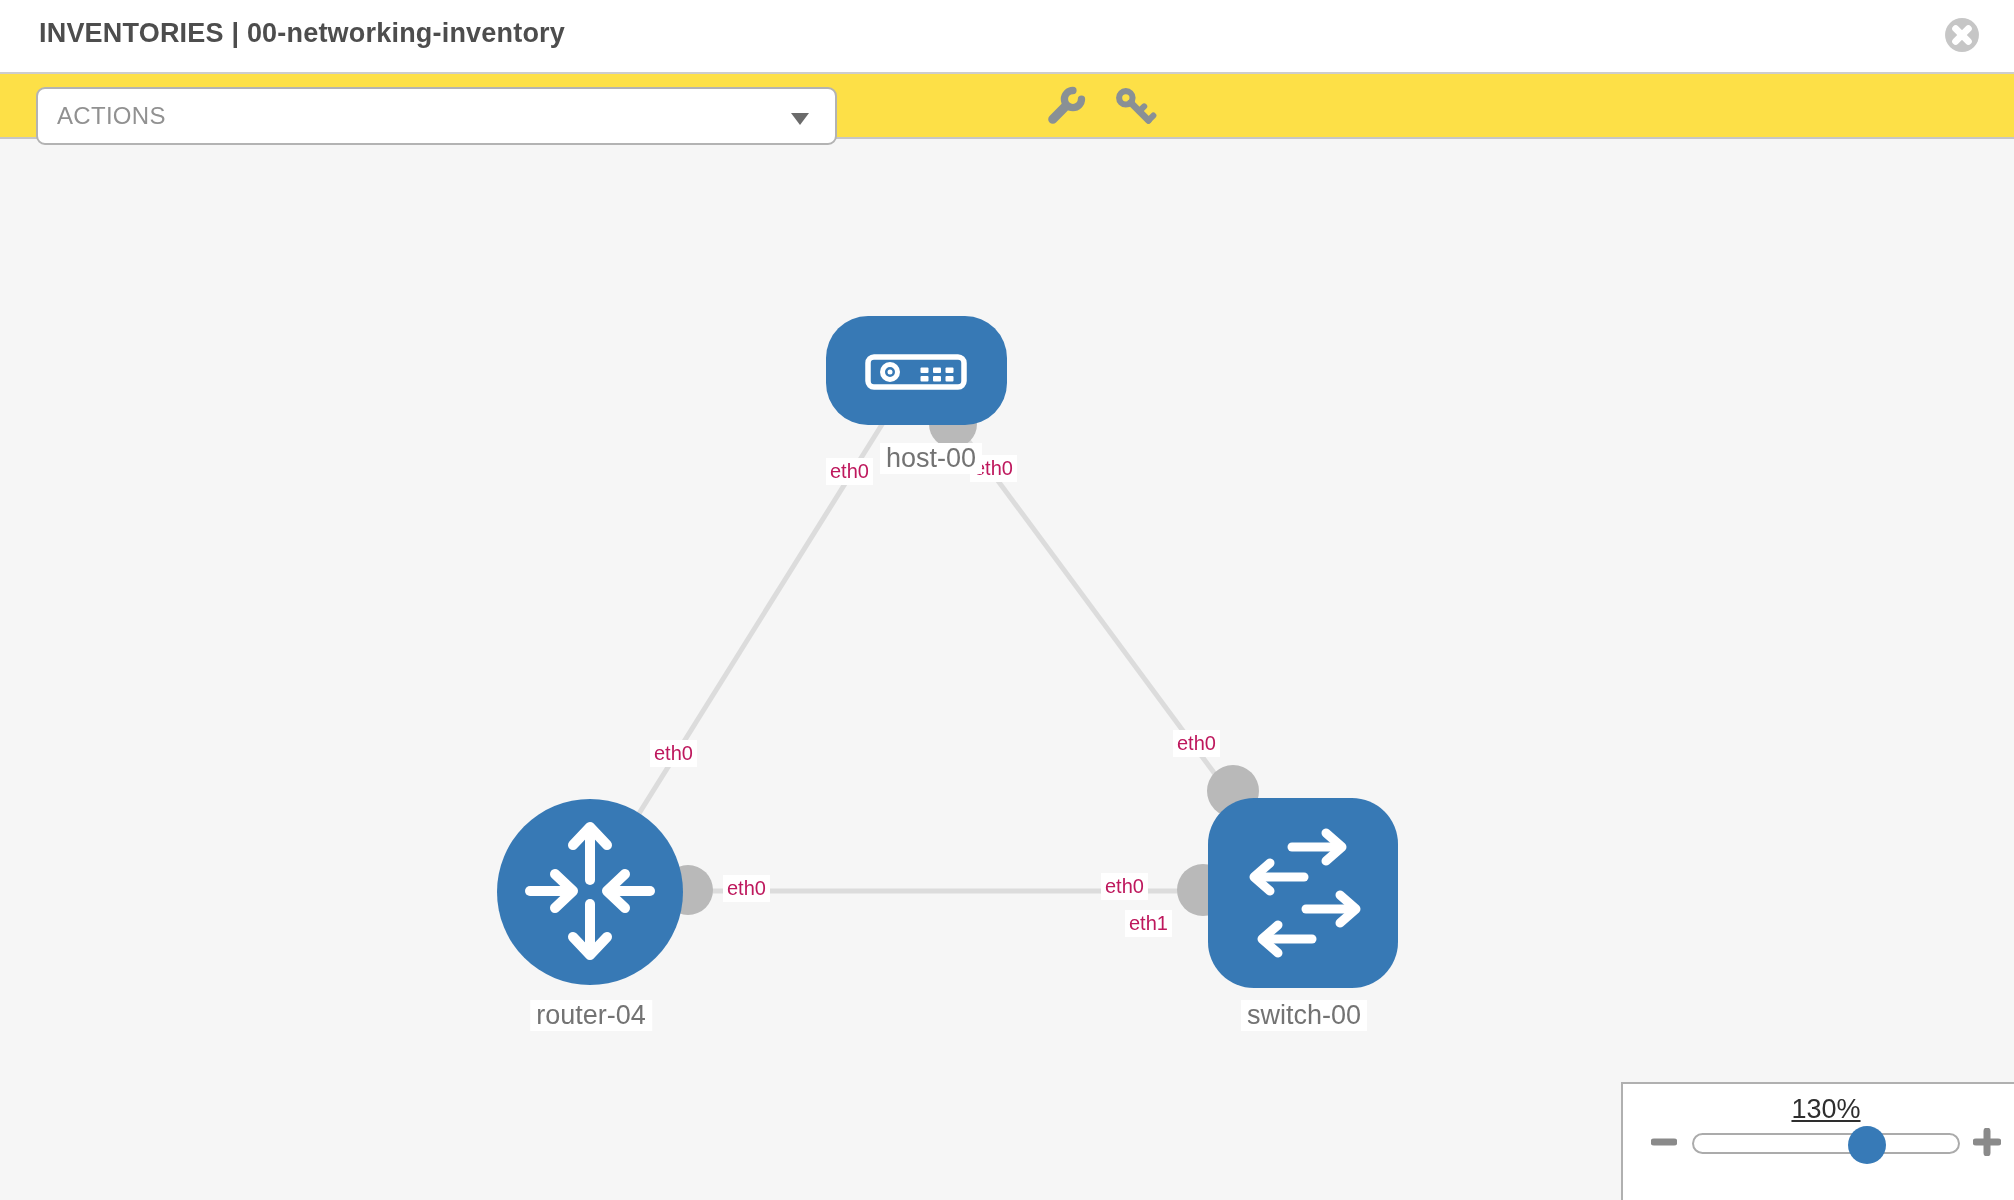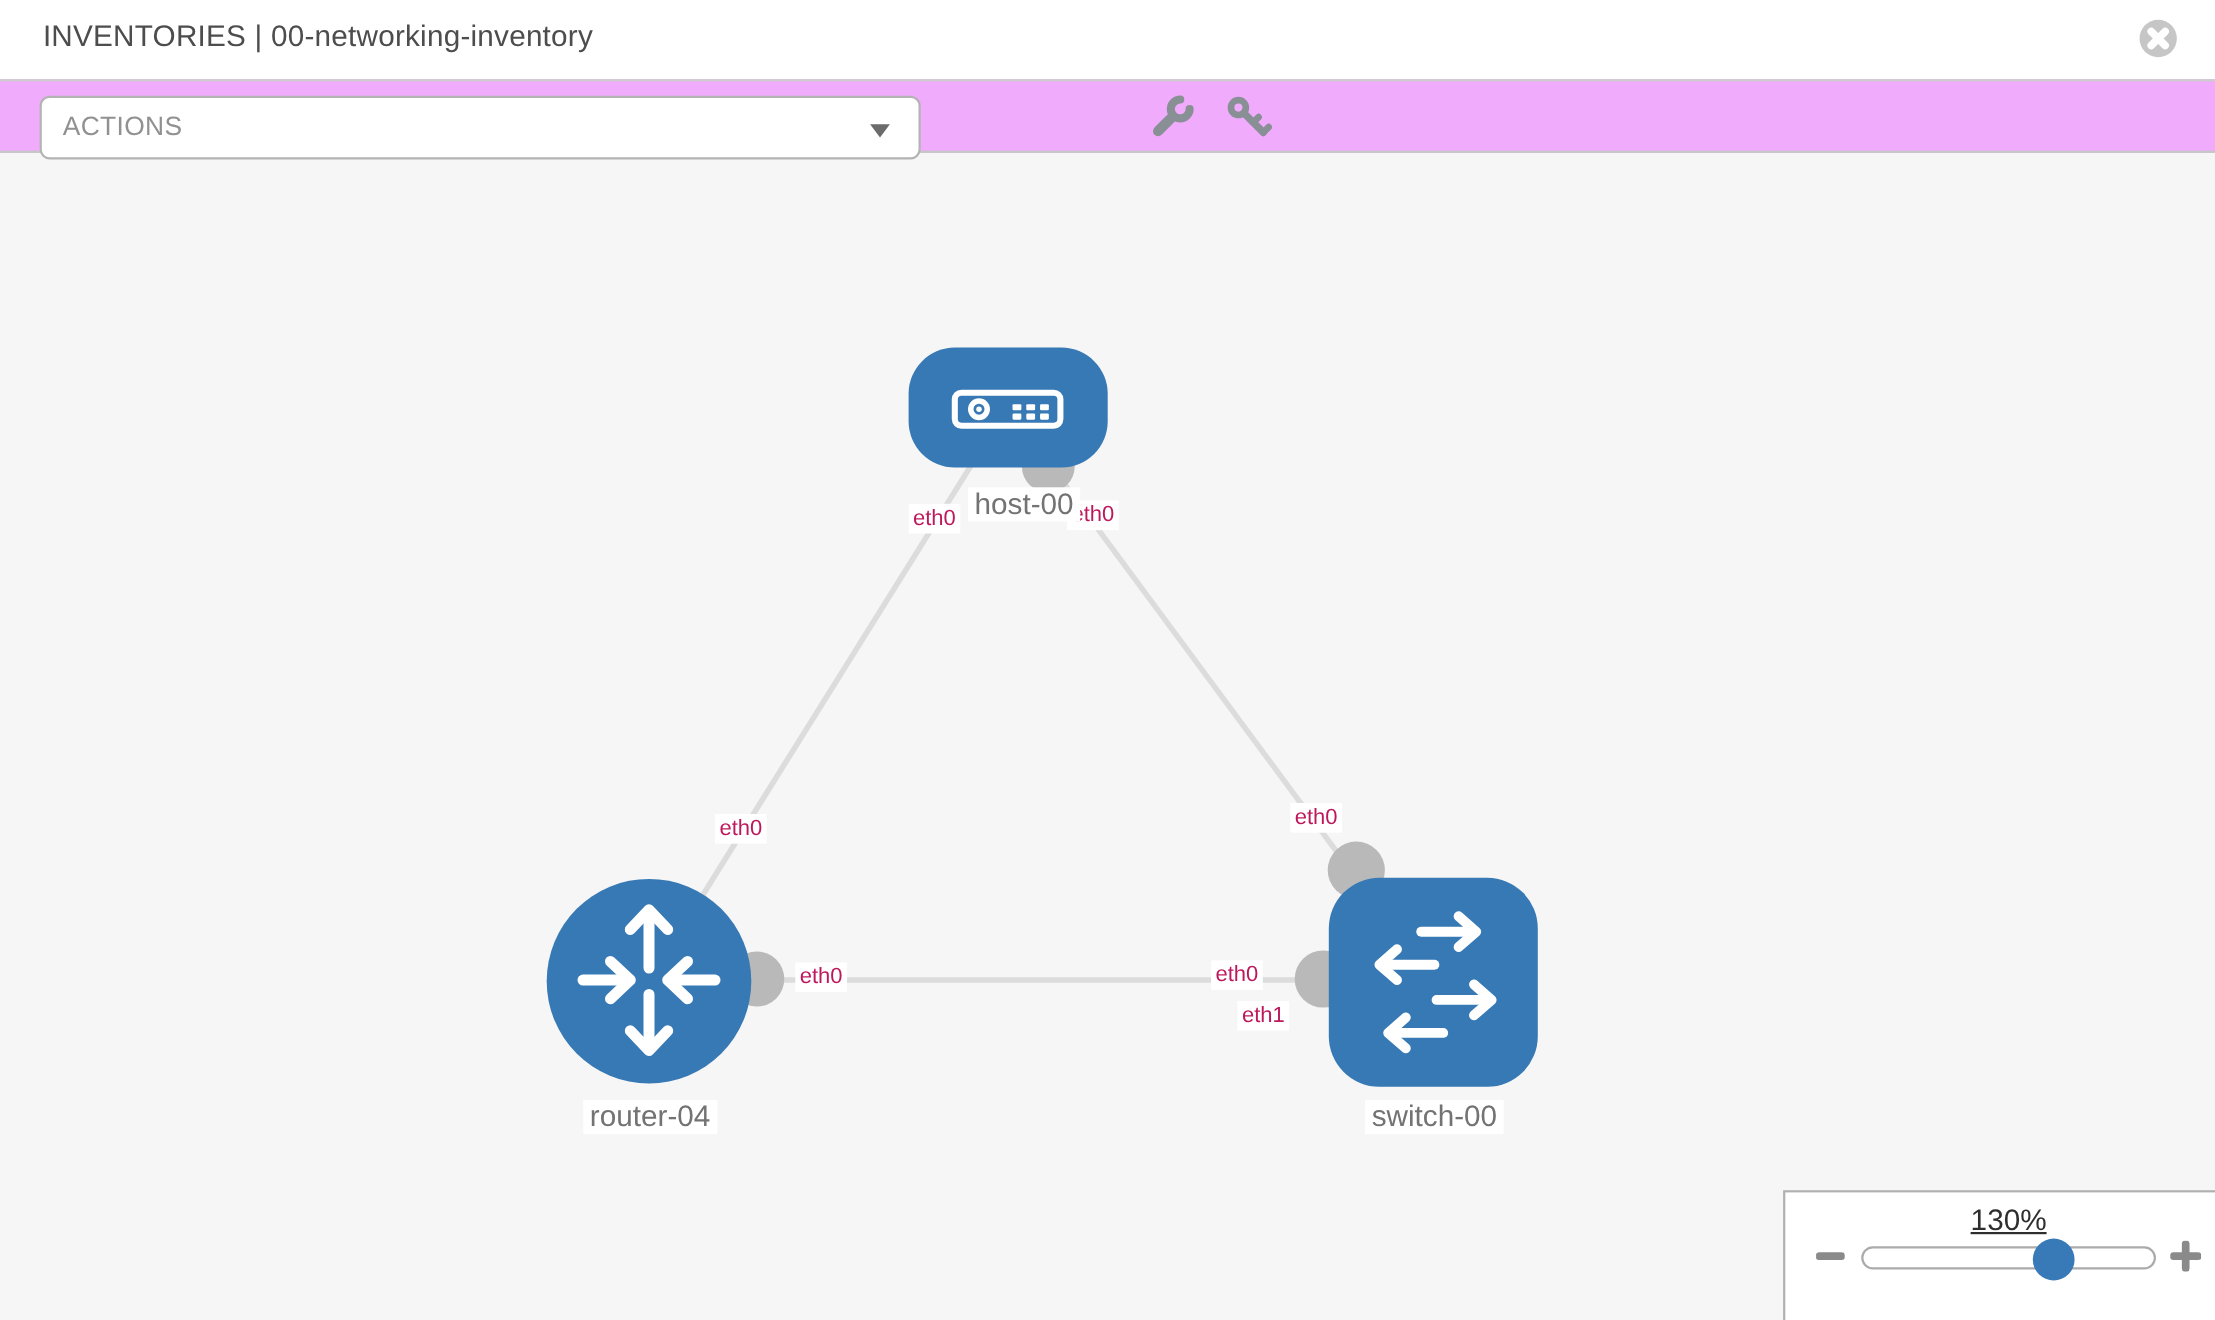--- a/index.html
+++ b/index.html
@@ -3,27 +3,27 @@
 <meta charset="utf-8">
 <style>
   * { margin:0; padding:0; box-sizing:border-box; }
   html,body { width:2014px; height:1200px; overflow:hidden;
     font-family:"Liberation Sans", sans-serif; background:#f6f6f6; }
 
   
   .header { position:absolute; left:0; top:0; width:2014px; height:72px;
     background:#ffffff; }
   .header-title { position:absolute; left:39px; top:18px;
-    font-size:27px; font-weight:400; color:#4d4d4d; letter-spacing:.2px; }
+    font-size:27px; font-weight:700; color:#4d4d4d; letter-spacing:.2px; }
   .close-btn { position:absolute; right:34px; top:17px; width:36px; height:36px;
     cursor:pointer; }
 
   
   .toolbar { position:absolute; left:0; top:72px; width:2014px; height:67px;
-    background:#f0abfc; border-top:2px solid #cdcdcd; border-bottom:2px solid #c6c6c6;text-align:right; }
+    background:#fde047; border-top:2px solid #cdcdcd; border-bottom:2px solid #c6c6c6;text-align:right; }
   .dropdown { position:absolute; top:13px; height:58px; background:#ffffff;
     border:2px solid #b3b3b3; border-radius:9px; display:flex; align-items:center;
     cursor:pointer; }
   .dropdown .dd-label { margin-left:19px; font-size:24px; color:#919191;
     letter-spacing:.3px; }
   .dd-caret { position:absolute; right:26px; top:24px; width:0; height:0;
     border-left:9px solid transparent; border-right:9px solid transparent;
     border-top:12px solid #6b6b6b; }
   .dd-actions { left:36px; width:801px; }
   .dd-search  { left:1183px; width:797px; }

